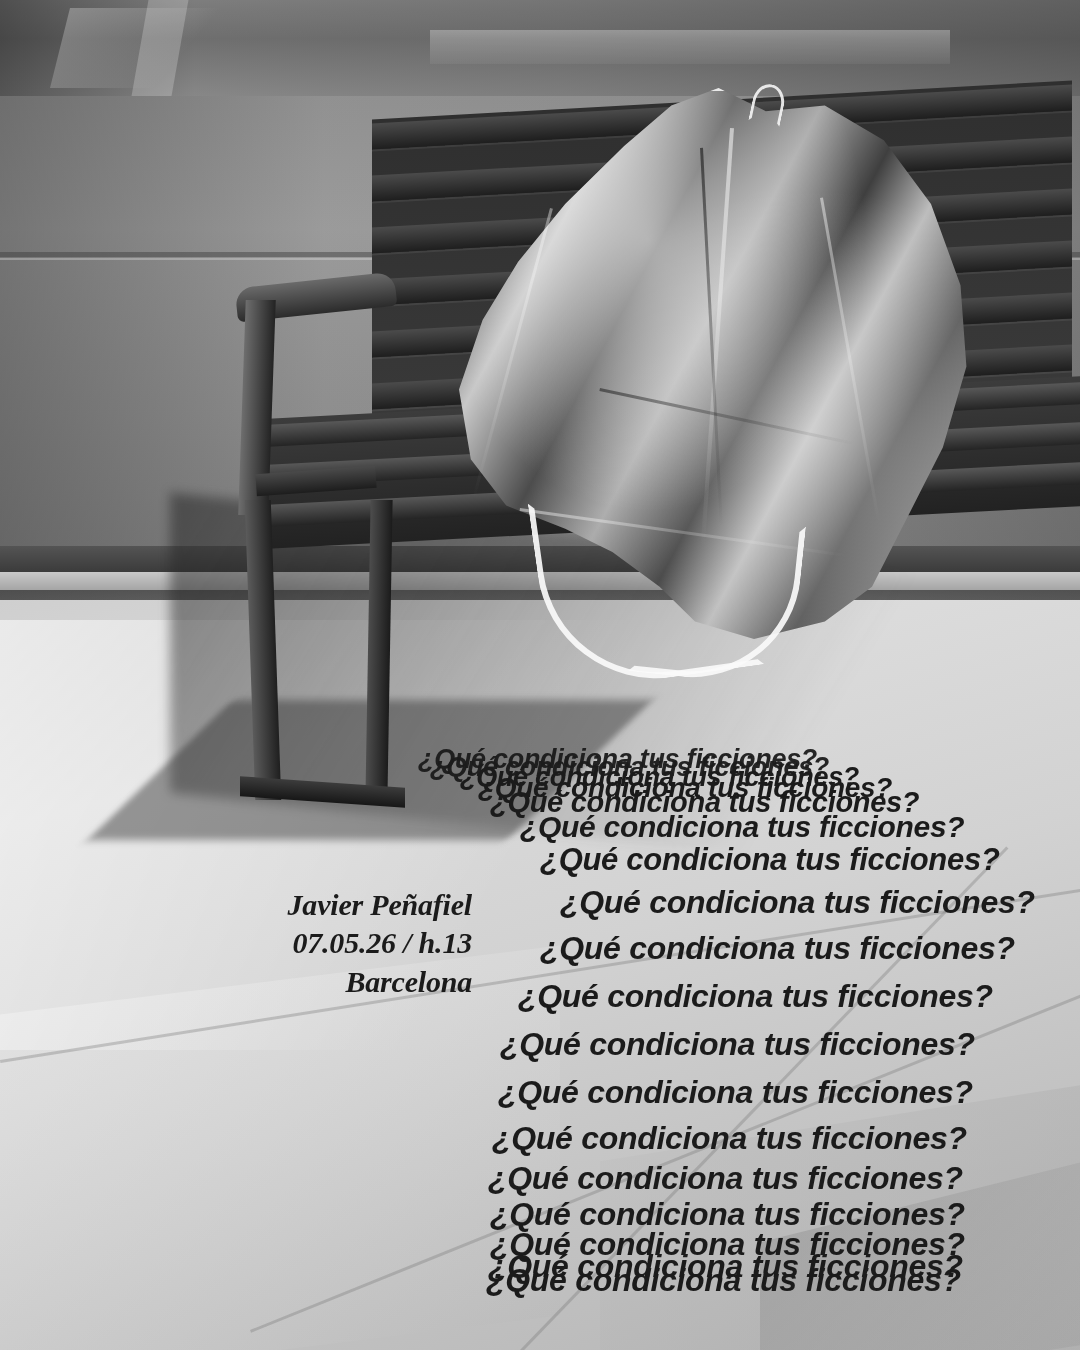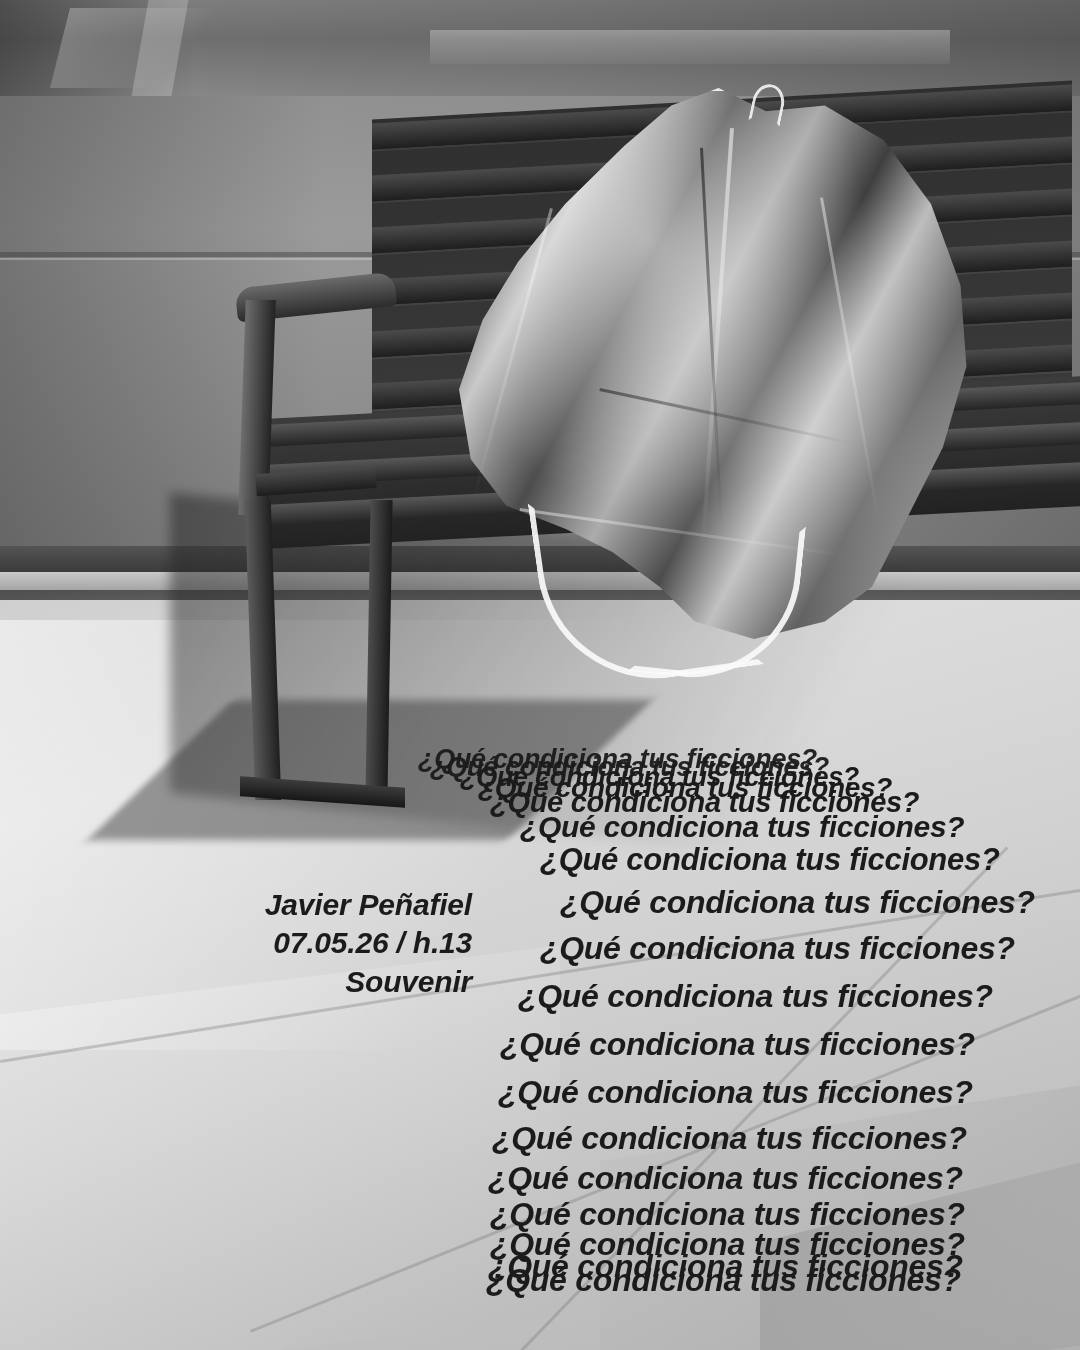--- a/index.html
+++ b/index.html
@@ -346,21 +346,21 @@
     width: 276px;
     text-align: right;
     color: #1b1b1b;
     font-family: "Liberation Sans", sans-serif;
     font-weight: 700;
     font-style: italic;
     font-size: 30px;
     line-height: 1.28;
     letter-spacing: -0.2px;
   }
-  .credits div { white-space: nowrap; }
+  .credits div { white-space: nowrap; font-family: Liberation Serif, serif; }
 
   .question-stack {
     position: absolute;
     left: 400px;
     top: 744px;
     width: 640px;
     height: 560px;
   }
   .q {
     position: absolute;
@@ -438,21 +438,21 @@
       <div class="bag-outline"></div>
       <div class="hanger-hook"></div>
       <div class="bag-strap-a"></div>
       <div class="bag-strap-b"></div>
     </div>
   </div>
 
   <div class="credits">
     <div>Javier Peñafiel</div>
     <div>07.05.26 / h.13</div>
-    <div>Souvenir</div>
+    <div>Barcelona</div>
   </div>
 
   <div class="question-stack" id="question-stack">
       <div class="q" style="left: 18px; top: 0px; font-size: 27px; opacity: 0.95;">¿Qué condiciona tus ficciones?</div>
       <div class="q" style="left: 30px; top: 8px; font-size: 27px; opacity: 0.95;">¿Qué condiciona tus ficciones?</div>
       <div class="q" style="left: 60px; top: 18px; font-size: 27px; opacity: 1;">¿Qué condiciona tus ficciones?</div>
       <div class="q" style="left: 78px; top: 28px; font-size: 28px; opacity: 1;">¿Qué condiciona tus ficciones?</div>
       <div class="q" style="left: 90px; top: 42px; font-size: 29px; opacity: 1;">¿Qué condiciona tus ficciones?</div>
       <div class="q" style="left: 120px; top: 66px; font-size: 30px; opacity: 1;">¿Qué condiciona tus ficciones?</div>
       <div class="q" style="left: 140px; top: 98px; font-size: 31px; opacity: 1;">¿Qué condiciona tus ficciones?</div>

